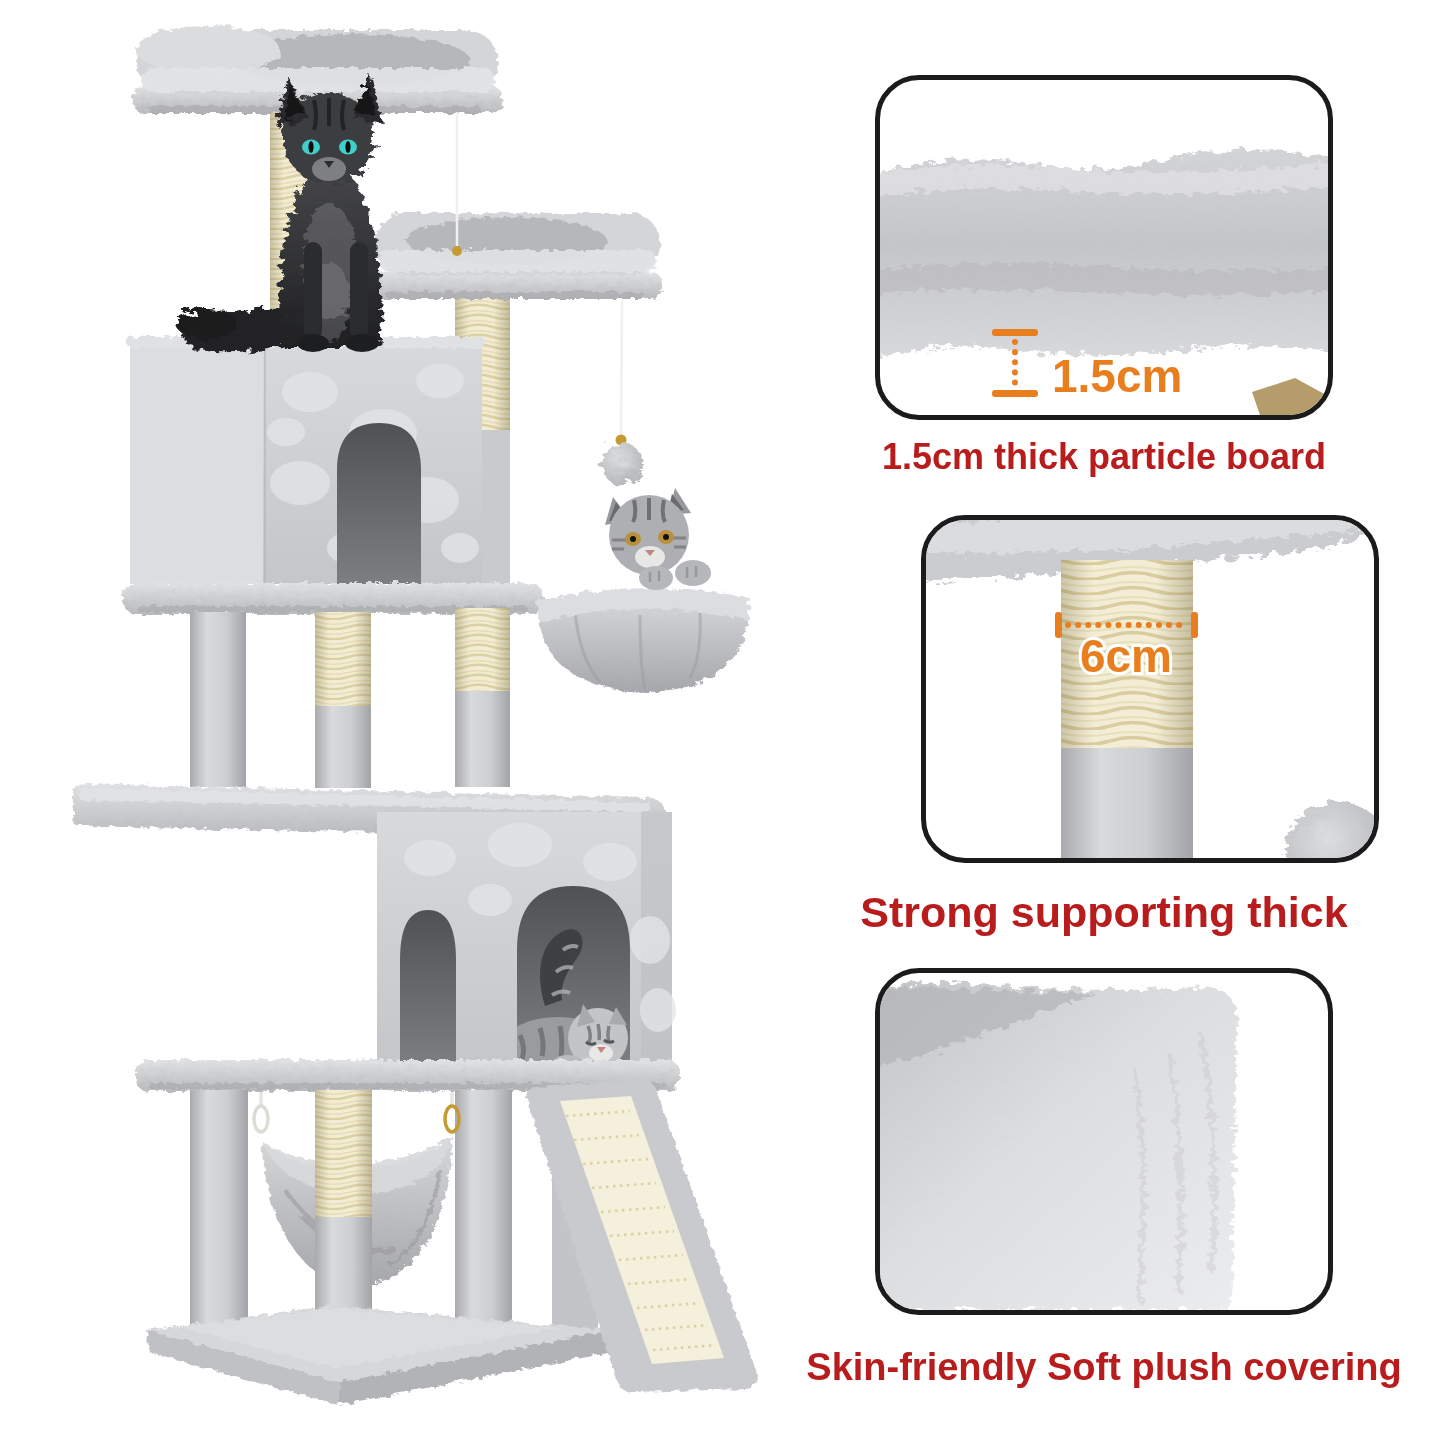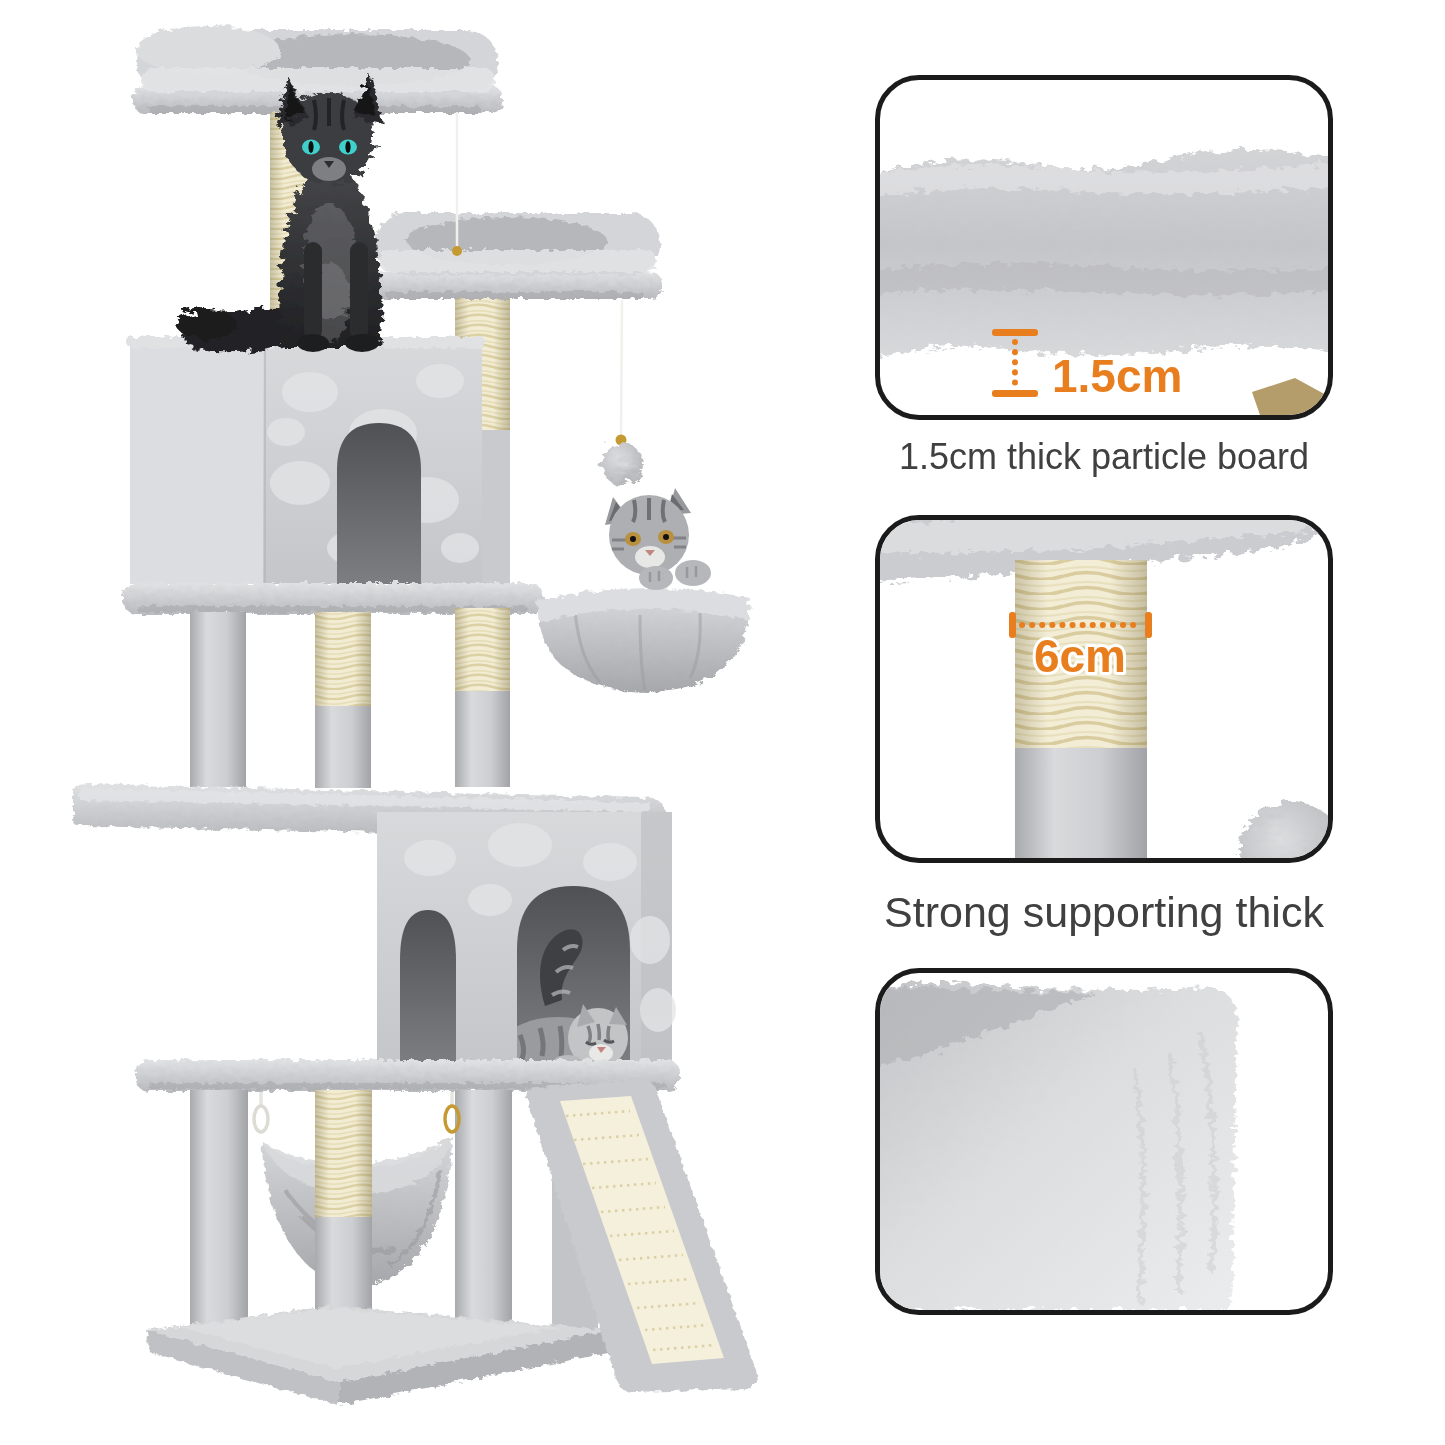--- a/index.html
+++ b/index.html
@@ -3,21 +3,21 @@
 <meta charset="utf-8">
 <style>
   html,body{margin:0;padding:0;background:#ffffff;}
   .stage{position:relative;width:1445px;height:1445px;background:#ffffff;overflow:hidden;
          font-family:"Liberation Sans",sans-serif;}
   .tree-svg{position:absolute;left:0;top:0;}
   .card{position:absolute;left:875px;width:458px;box-sizing:border-box;
         border:5px solid #1b1b1b;border-radius:44px;background:#ffffff;overflow:hidden;}
   .card svg{display:block;}
   .caption{position:absolute;left:1104px;transform:translateX(-50%);
-           white-space:nowrap;color:#404040;text-align:left;}
+           white-space:nowrap;color:#b91c1c;text-align:left;font-weight:bold;}
   .cap1{top:436px;font-size:36px;}
   .cap2{top:888px;font-size:43px;}
   .cap3{top:1346px;font-size:38px;}
   .measure-text{font-family:"Liberation Sans",sans-serif;font-weight:bold;
                 paint-order:stroke;stroke:#ffffff;stroke-width:6px;stroke-linejoin:round;}
 </style>
 </head>
 <body>
 
 <div class="stage">
@@ -300,21 +300,21 @@
       <g>
         <rect x="112" y="249" width="46" height="7" rx="3" fill="#E87E1E"></rect>
         <rect x="112" y="310" width="46" height="7" rx="3" fill="#E87E1E"></rect>
         <line x1="135" y1="262" x2="135" y2="306" stroke-width="6" stroke-linecap="round" stroke-dasharray="0.1 10" stroke="#E87E1E"></line>
       </g>
       <text class="measure-text" x="172" y="312" font-size="46" fill="#E87E1E">1.5cm</text>
     </svg>
   </div>
   <div class="caption cap1">1.5cm thick particle board</div>
 
-  <div class="card" style="top:515px;height:348px;">
+  <div class="card" style="top:515px;height:348px;margin-left:46px;">
     <svg width="448" height="338" viewBox="0 0 448 338">
       <defs>
         <pattern id="sisB" width="92" height="15" patternUnits="userSpaceOnUse">
           <rect width="92" height="15" fill="#f3edd6"></rect>
           <path d="M0,11 Q23,4 46,11 T92,11" fill="none" stroke="#d9cc9e" stroke-width="3.4"></path>
           <path d="M0,4 Q23,0 46,4 T92,4" fill="none" stroke="#e8dfbd" stroke-width="2"></path>
         </pattern>
         <linearGradient id="gShB" x1="0" y1="0" x2="1" y2="0">
           <stop offset="0" stop-color="#7a6f45" stop-opacity="0.32"></stop>
           <stop offset="0.25" stop-color="#7a6f45" stop-opacity="0"></stop>
@@ -352,14 +352,15 @@
           <stop offset="1" stop-color="#ebecee"></stop>
         </linearGradient>
       </defs>
       <g filter="url(#fzb)">
         <path d="M-12,14 Q60,6 140,14 Q240,20 330,14 Q352,16 357,42 L352,337 L-12,337 Z" fill="url(#gPlush3)"></path>
         <path d="M-12,14 L215,20 Q120,56 42,82 L-12,96 Z" fill="#b2b3b6" opacity="0.7"></path>
         <path d="M320,60 Q340,160 332,300 M290,80 Q305,180 298,320 M255,95 Q268,190 260,330" stroke="#cbccce" stroke-width="5" fill="none" opacity="0.5"></path>
       </g>
     </svg>
   </div>
+  <div class="caption cap3">Skin-friendly Soft plush covering</div>
 
 </div>
 
 </body></html>

